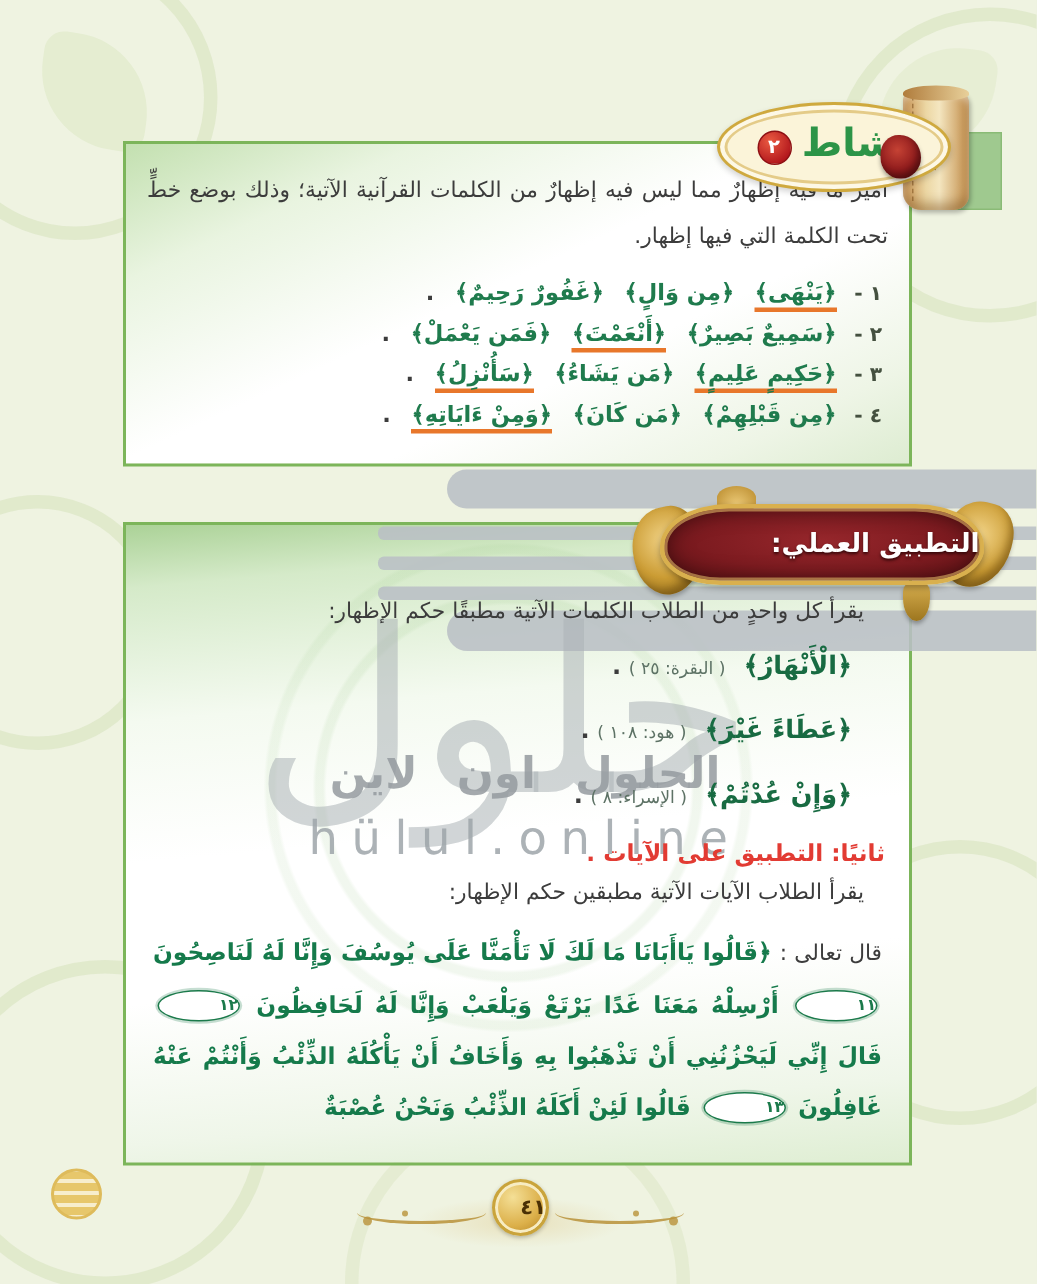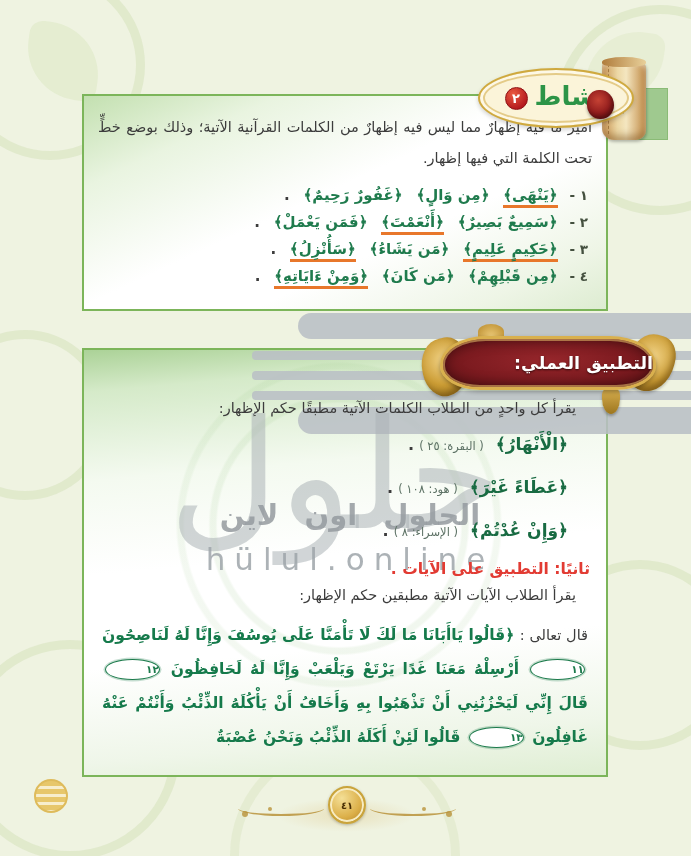--- a/index.html
+++ b/index.html
@@ -109,21 +109,21 @@
     font-size:29px; font-weight:bold; color:rgba(148,154,159,.85); word-spacing:16px; }
   .wm-en { position:absolute; left:165px; top:541px; width:370px; z-index:5; text-align:center;
     font-size:31px; letter-spacing:9px; color:rgba(158,164,169,.85); font-weight:normal; }
 
   
   .medallion-glow { position:absolute; left:276px; top:798px; width:140px; height:34px; z-index:2;
     background:radial-gradient(ellipse, rgba(222,197,132,.4), transparent 70%); }
   .medallion { position:absolute; left:328px; top:786px; width:38px; height:38px; border-radius:50%; z-index:4;
     background:radial-gradient(circle at 35% 30%, #f4df96, #dcb04a 58%, #b07d1e 100%);
     border:2px solid #c9a43c; box-shadow:inset 0 0 0 2px #f7ecc3, 0 1px 3px rgba(0,0,0,.25);
-    display:flex; align-items:center; justify-content:center; color:#4a3005; font-size:10px; font-weight:bold; }
+    display:flex; align-items:center; justify-content:flex-end; color:#4a3005; font-size:14px; font-weight:bold; }
   .flourish { position:absolute; top:801px; width:86px; height:15px; z-index:3;
     border-bottom:2px solid rgba(185,146,58,.85); border-radius:0 0 60% 60%; }
   .flourish::before, .flourish::after { content:""; position:absolute; border-radius:50%; background:rgba(185,146,58,.8); }
   .flourish::before { width:6px; height:6px; left:4px; bottom:-3px; }
   .flourish::after  { width:4px; height:4px; left:30px; bottom:3px; }
   .flourish.left  { left:238px; }
   .flourish.right { left:370px; transform:scaleX(-1); }
 
   .pub-logo { position:absolute; left:34px; top:779px; width:34px; height:34px; border-radius:50%; z-index:2; opacity:.9;
     background:repeating-linear-gradient(180deg,#e7c35f 0 5px, #f8eecb 5px 8px); border:2px solid #ddb54d; }

